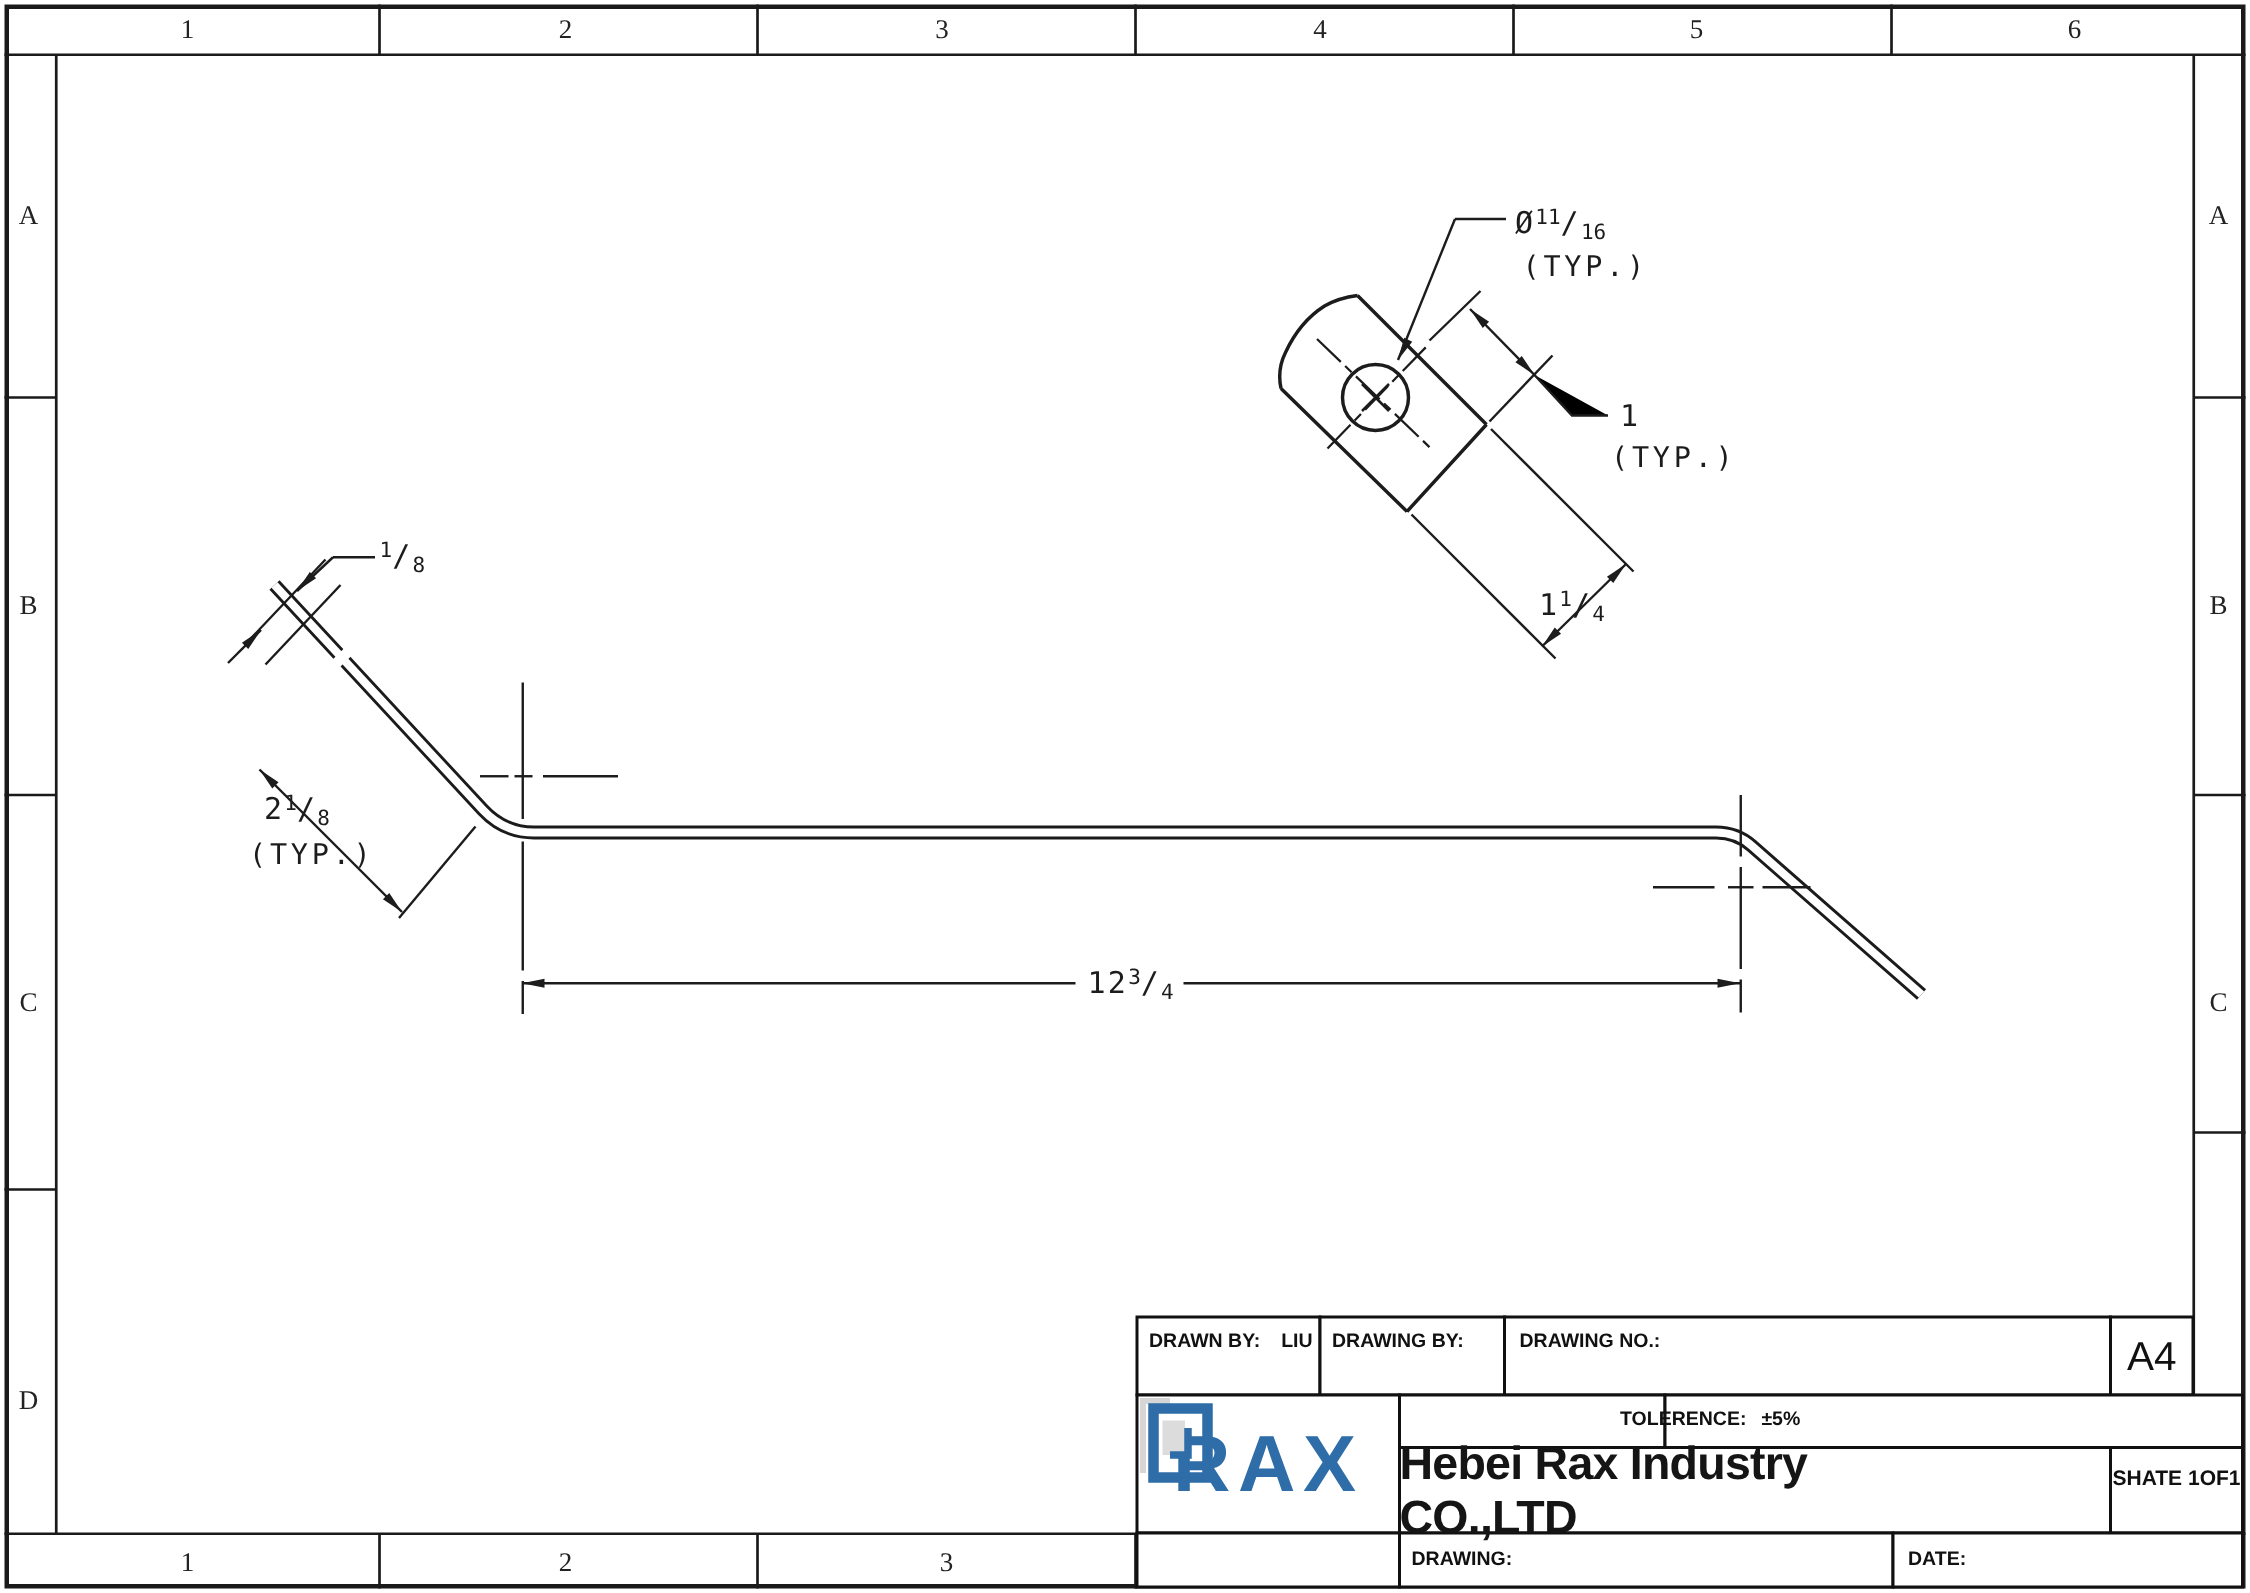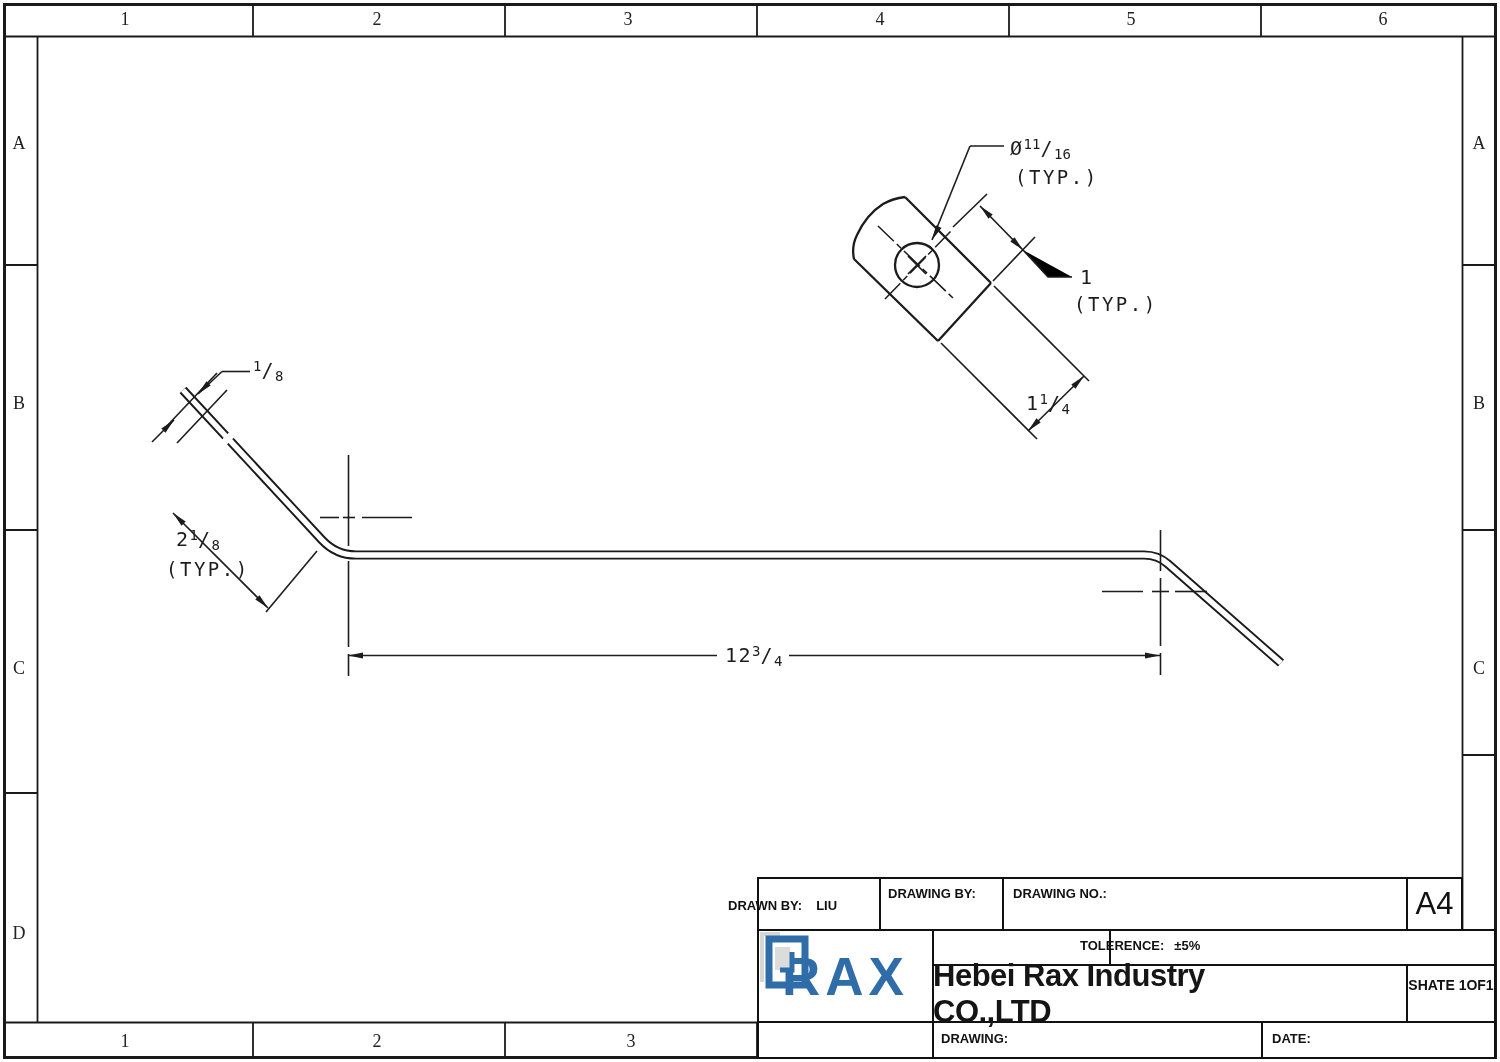--- a/index.html
+++ b/index.html
@@ -7,21 +7,21 @@
     position:relative;width:1500px;height:1062px;background:#fff;
     font-family:"Liberation Sans",sans-serif;overflow:hidden;
   }
   .sheet svg{position:absolute;left:0;top:0;}
   .grid-ref{font-family:"Liberation Serif",serif;font-size:18px;fill:#222;}
   .anno{font-family:"DejaVu Sans Mono",monospace;font-size:20px;fill:#1c1c1c;letter-spacing:1.5px;}
   .anno .fr{font-size:14px;letter-spacing:0;}
   .typ{font-family:"DejaVu Sans Mono",monospace;font-size:19px;fill:#1c1c1c;letter-spacing:2.5px;}
   .tb-text{position:absolute;color:#111;font-weight:bold;font-size:13px;letter-spacing:0;white-space:nowrap;}
   .tb-value{font-weight:bold;margin-left:14px;}
-  .tb-a4{position:absolute;left:1407px;top:878px;width:55px;height:52px;display:flex;align-items:center;justify-content:center;font-size:31px;font-weight:normal;color:#111;}
+  .tb-a4{position:absolute;left:1407px;top:878px;width:55px;height:52px;display:flex;align-items:center;justify-content:center;font-size:27px;font-weight:normal;color:#111;}
   .tb-company{position:absolute;left:933px;top:965px;width:398px;height:57px;display:flex;align-items:center;justify-content:center;font-size:31px;font-weight:bold;color:#151515;letter-spacing:-0.5px;}
   .tb-sheet{position:absolute;left:1407px;top:965px;width:88px;height:39px;display:flex;align-items:center;justify-content:center;font-size:14px;font-weight:bold;color:#111;}
   .logo{position:absolute;left:758px;top:930px;width:175px;height:92px;display:flex;align-items:center;justify-content:center;gap:6px;}
   .logo-text{font-size:53px;font-weight:bold;color:#2e6da8;letter-spacing:5px;line-height:1;}
 </style>
 </head>
 <body>
 
 <div class="sheet">
 
@@ -178,21 +178,21 @@
     <rect x="933" y="930" width="177" height="35"></rect>
     <rect x="1110" y="930" width="385" height="35"></rect>
     <rect x="933" y="965" width="474" height="57"></rect>
     <rect x="1407" y="965" width="88" height="57"></rect>
     <rect x="758" y="1022" width="175" height="36"></rect>
     <rect x="933" y="1022" width="329" height="36"></rect>
     <rect x="1262" y="1022" width="233" height="36"></rect>
   </g>
 </svg>
 
-  <div class="tb-text" style="left:728px;top:886px;margin-top:12px;"><span>DRAWN BY:</span><span class="tb-value">LIU</span></div>
+  <div class="tb-text" style="left:766px;top:886px;"><span>DRAWN BY:</span><span class="tb-value">LIU</span></div>
   <div class="tb-text" style="left:888px;top:886px;">DRAWING BY:</div>
   <div class="tb-text" style="left:1013px;top:886px;">DRAWING NO.:</div>
   <div class="tb-a4">A4</div>
   <div class="tb-text" style="left:1080px;top:938px;"><span>TOLERENCE:</span><span class="tb-value" style="margin-left:10px;">±5%</span></div>
   <div class="tb-company">Hebei Rax Industry CO.,LTD</div>
   <div class="tb-sheet">SHATE 1OF1</div>
   <div class="tb-text" style="left:941px;top:1031px;">DRAWING:</div>
   <div class="tb-text" style="left:1272px;top:1031px;">DATE:</div>
 
   <div class="logo">

